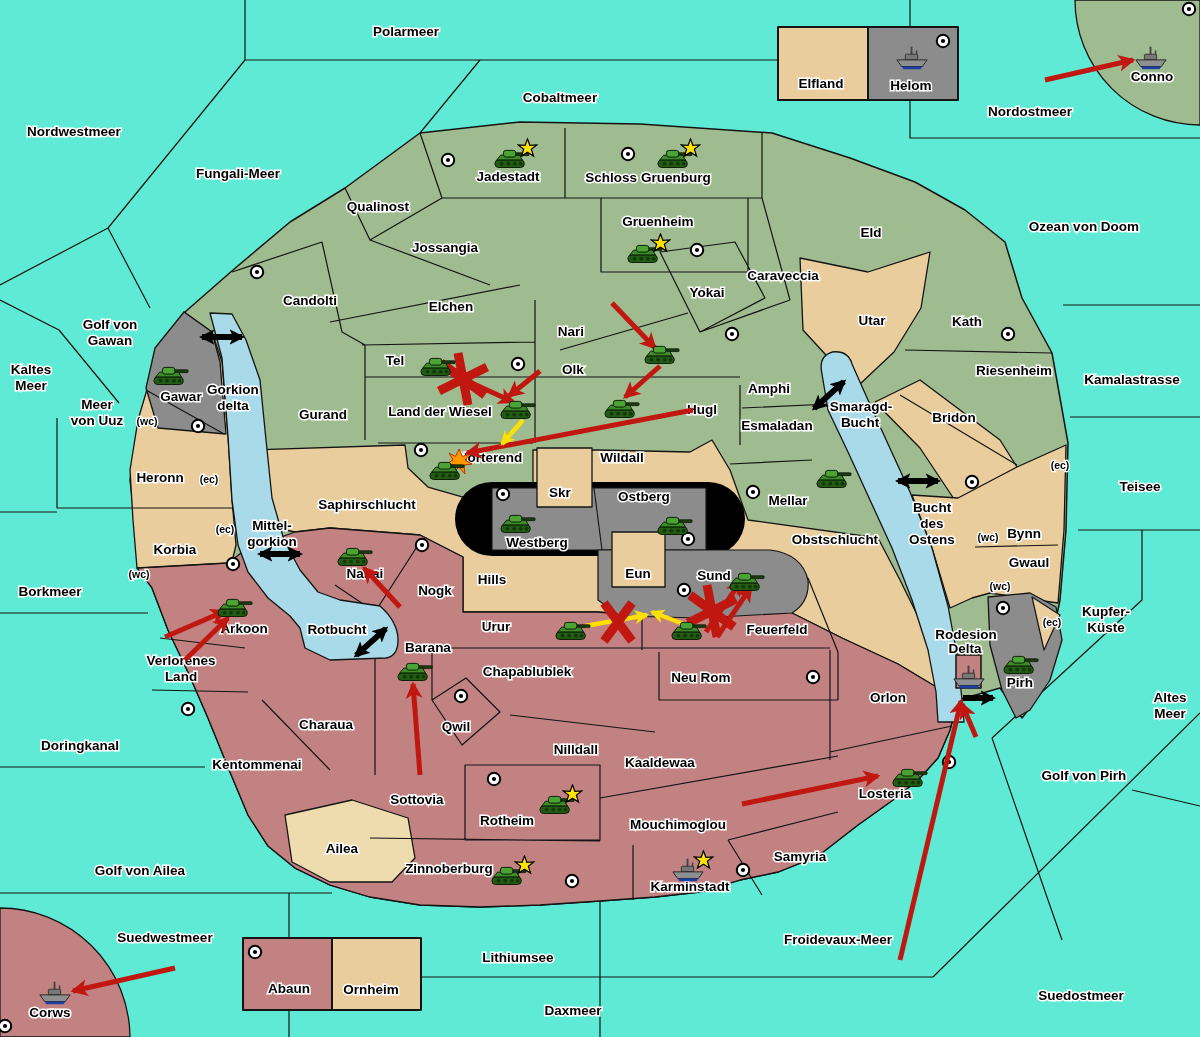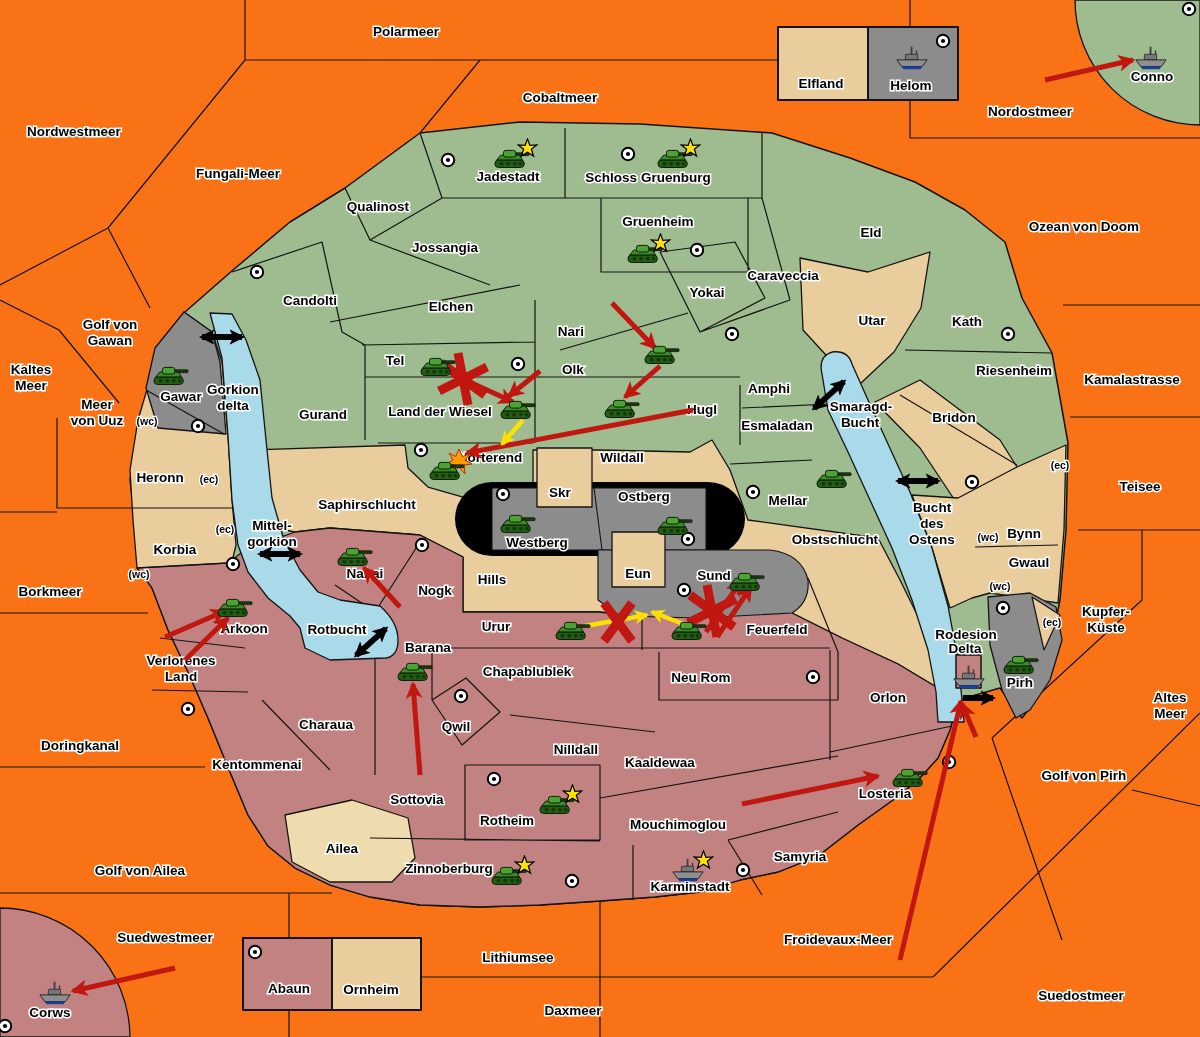--- a/index.html
+++ b/index.html
@@ -1,16 +1,16 @@
 <!DOCTYPE html>
 <html><head>
 <meta charset="utf-8">
 <style>
   html,body{margin:0;padding:0;background:#666;}
-  #stage{position:relative;width:1200px;height:1037px;overflow:hidden;background:#f97316;
+  #stage{position:relative;width:1200px;height:1037px;overflow:hidden;background:#5eead4;
          font-family:"Liberation Sans",sans-serif;}
   svg{position:absolute;left:0;top:0;}
   text{font-family:"Liberation Sans","DejaVu Sans",sans-serif;}
   .lbl{font-size:13.5px;font-weight:bold;fill:#000;stroke:#fff;stroke-width:3px;
        paint-order:stroke;text-anchor:middle;}
   .tag{font-size:10.5px;font-weight:bold;fill:#000;stroke:#fff;stroke-width:2.6px;
        paint-order:stroke;text-anchor:middle;}
 </style>
 </head>
 <body>

